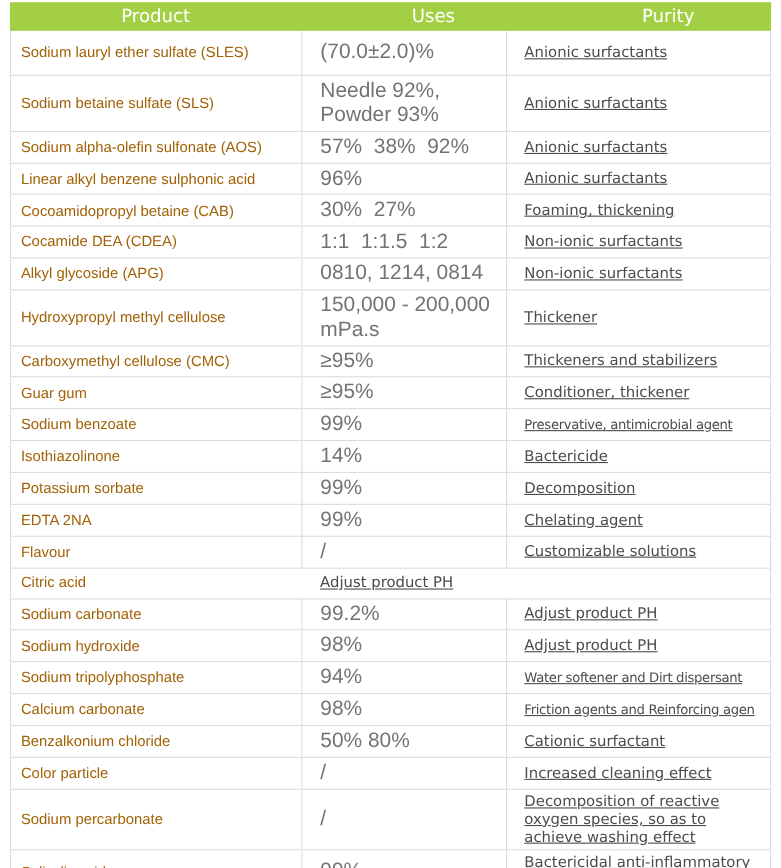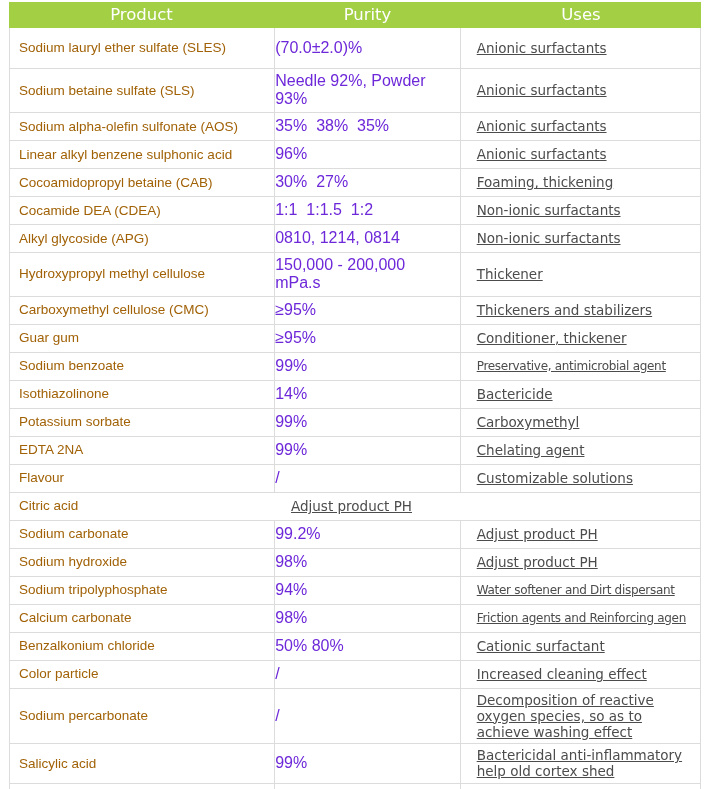--- a/index.html
+++ b/index.html
@@ -52,23 +52,23 @@
     display: flex;
     align-items: center;
     padding: 3px 8px 3px 9px;
     line-height: 1.15;
   }
   .td.col-product {
     font-size: 13.5px;
     color: #a16207;
   }
   .td.col-purity {
-    font-size: 16px;
-    color: #6d28d9;
-    padding-left: 0;
+    font-size: 19px;
+    color: #737373;
+    padding-left: 16px;
     border-left: 1px solid #dcdcdc;
     border-right: 1px solid #dcdcdc;
     white-space: pre-wrap;
   }
   .td.col-uses {
     font-family: "DejaVu Sans", sans-serif;
     font-size: 13.5px;
     color: #4c4c4c;
     padding-left: 16px;
     line-height: 1.2;
@@ -82,39 +82,39 @@
     padding-right: 2px;
   }
 </style>
 </head>
 <body>
 
 <div class="page">
   <div class="table">
     <div class="thead" id="thead" style="background: rgb(162, 207, 68);">
       <div class="th col-product">Product</div>
+      <div class="th col-uses">Uses</div>
       <div class="th col-purity">Purity</div>
-      <div class="th col-uses">Uses</div>
     </div>
     <div class="tbody" id="tbody">
   <div class="tr">
     <div class="td col-product">Sodium lauryl ether sulfate (SLES)</div>
     <div class="td col-purity">(70.0±2.0)%</div>
     <div class="td col-uses">Anionic surfactants</div>
   </div>
 
   <div class="tr">
     <div class="td col-product">Sodium betaine sulfate (SLS)</div>
     <div class="td col-purity">Needle 92%, Powder 93%</div>
     <div class="td col-uses">Anionic surfactants</div>
   </div>
 
   <div class="tr">
     <div class="td col-product">Sodium alpha-olefin sulfonate (AOS)</div>
-    <div class="td col-purity">35%  38%  35%</div>
+    <div class="td col-purity">57%  38%  92%</div>
     <div class="td col-uses">Anionic surfactants</div>
   </div>
 
   <div class="tr">
     <div class="td col-product">Linear alkyl benzene sulphonic acid</div>
     <div class="td col-purity">96%</div>
     <div class="td col-uses">Anionic surfactants</div>
   </div>
 
   <div class="tr">
@@ -161,21 +161,21 @@
 
   <div class="tr">
     <div class="td col-product">Isothiazolinone</div>
     <div class="td col-purity">14%</div>
     <div class="td col-uses">Bactericide</div>
   </div>
 
   <div class="tr">
     <div class="td col-product">Potassium sorbate</div>
     <div class="td col-purity">99%</div>
-    <div class="td col-uses">Carboxymethyl</div>
+    <div class="td col-uses">Decomposition</div>
   </div>
 
   <div class="tr">
     <div class="td col-product">EDTA 2NA</div>
     <div class="td col-purity">99%</div>
     <div class="td col-uses">Chelating agent</div>
   </div>
 
   <div class="tr">
     <div class="td col-product">Flavour</div>

